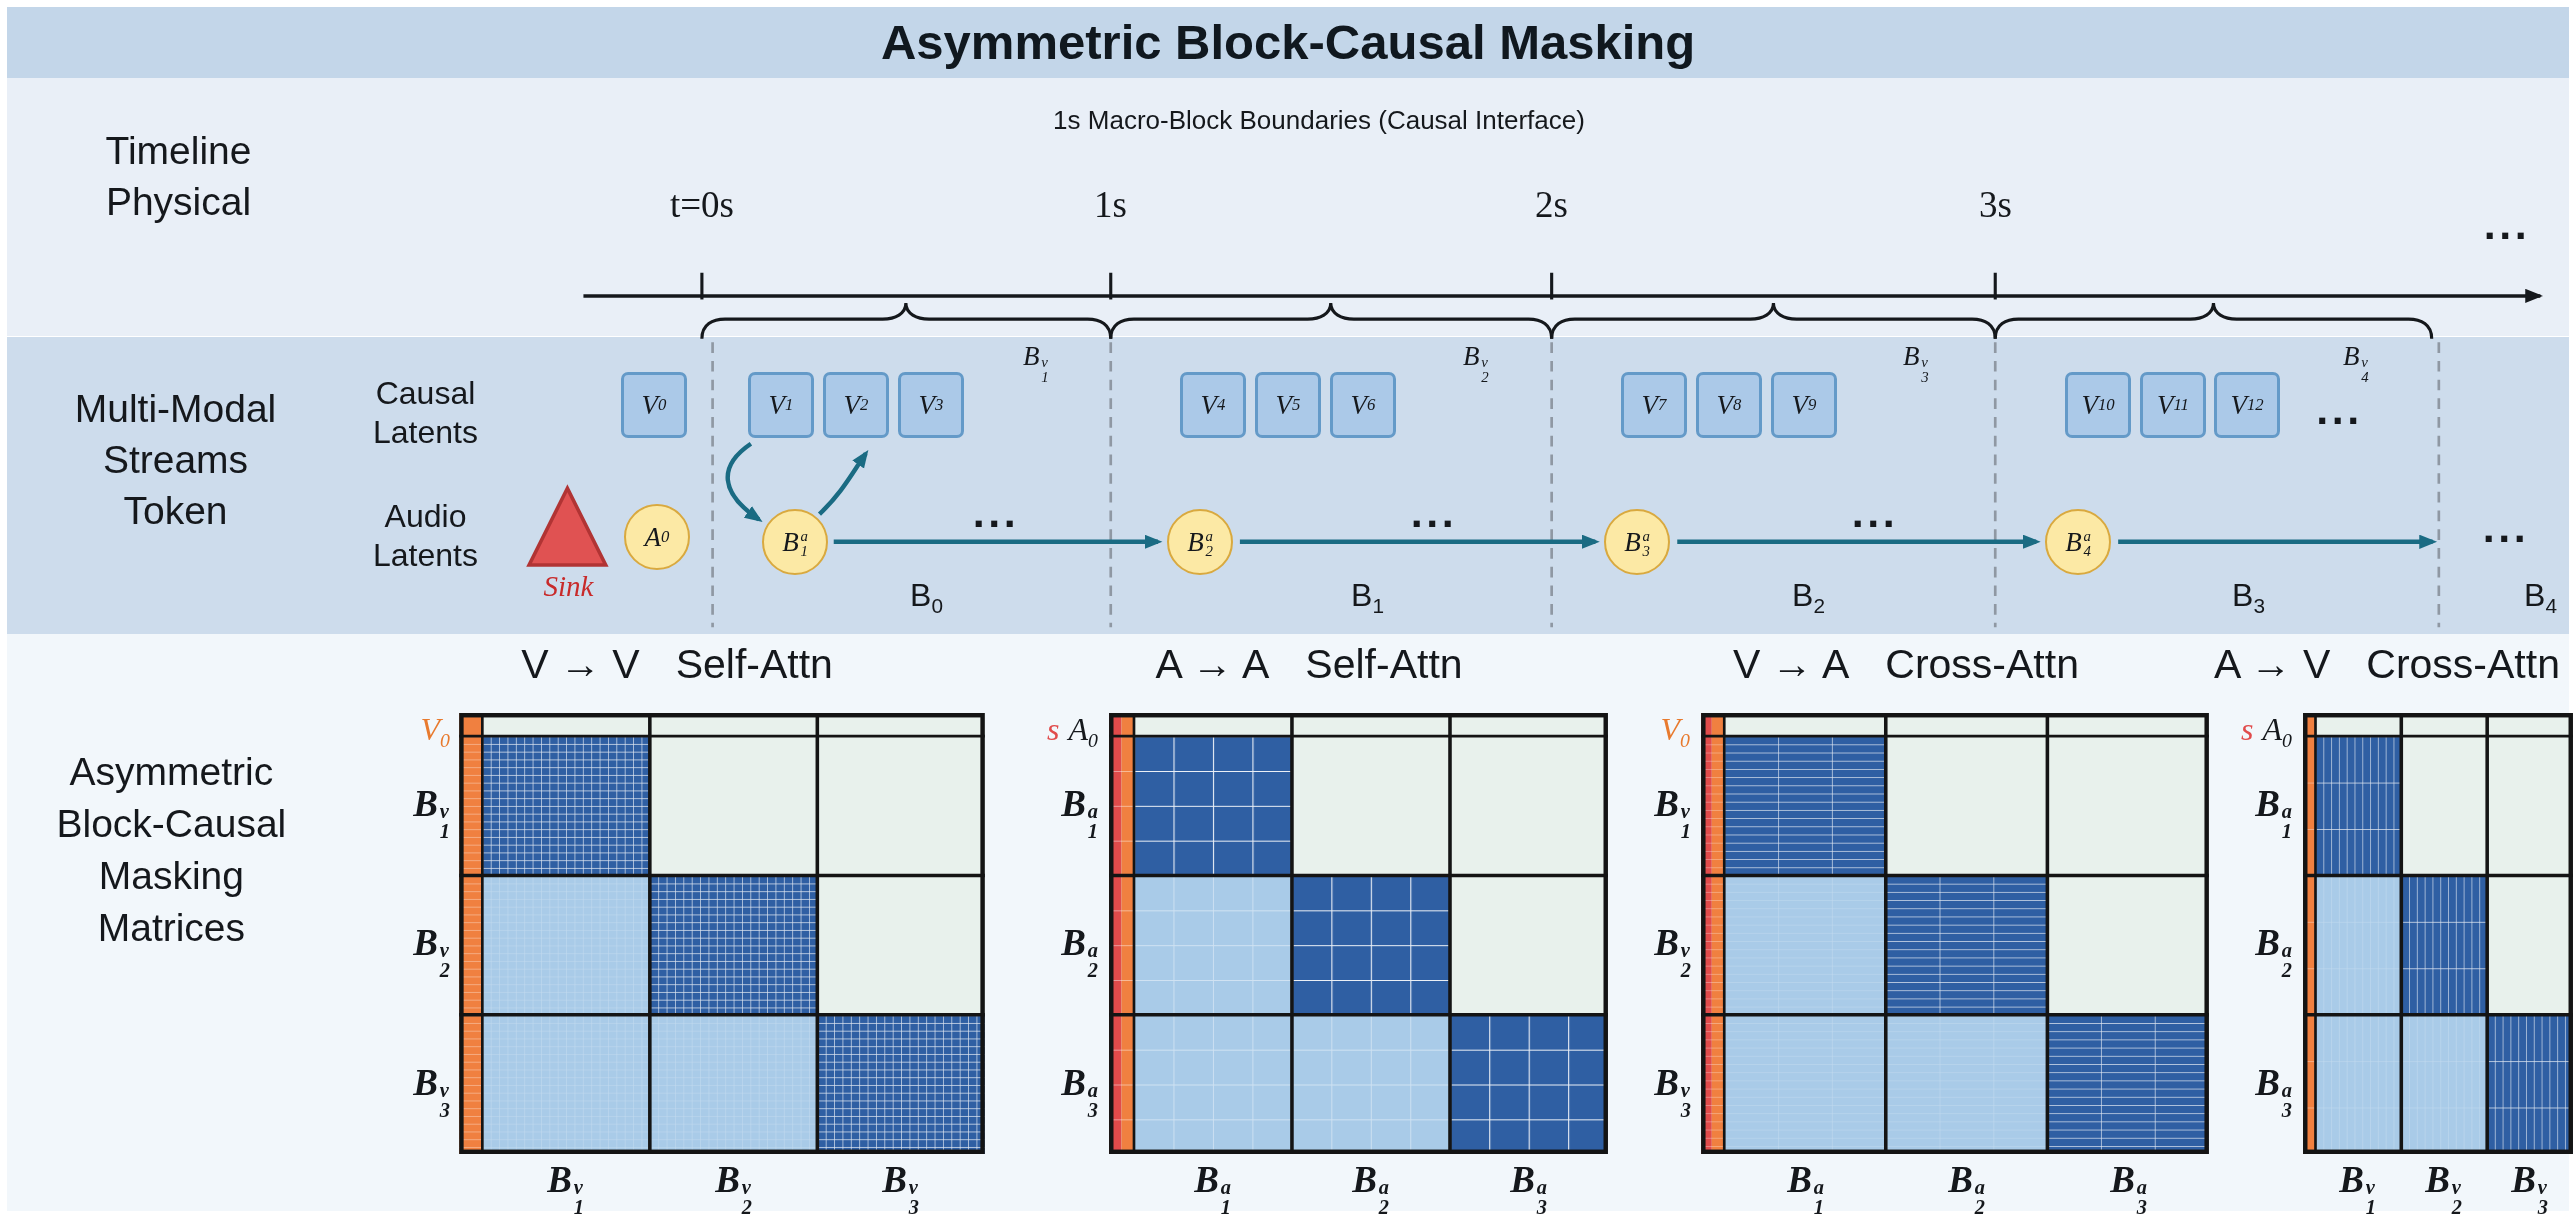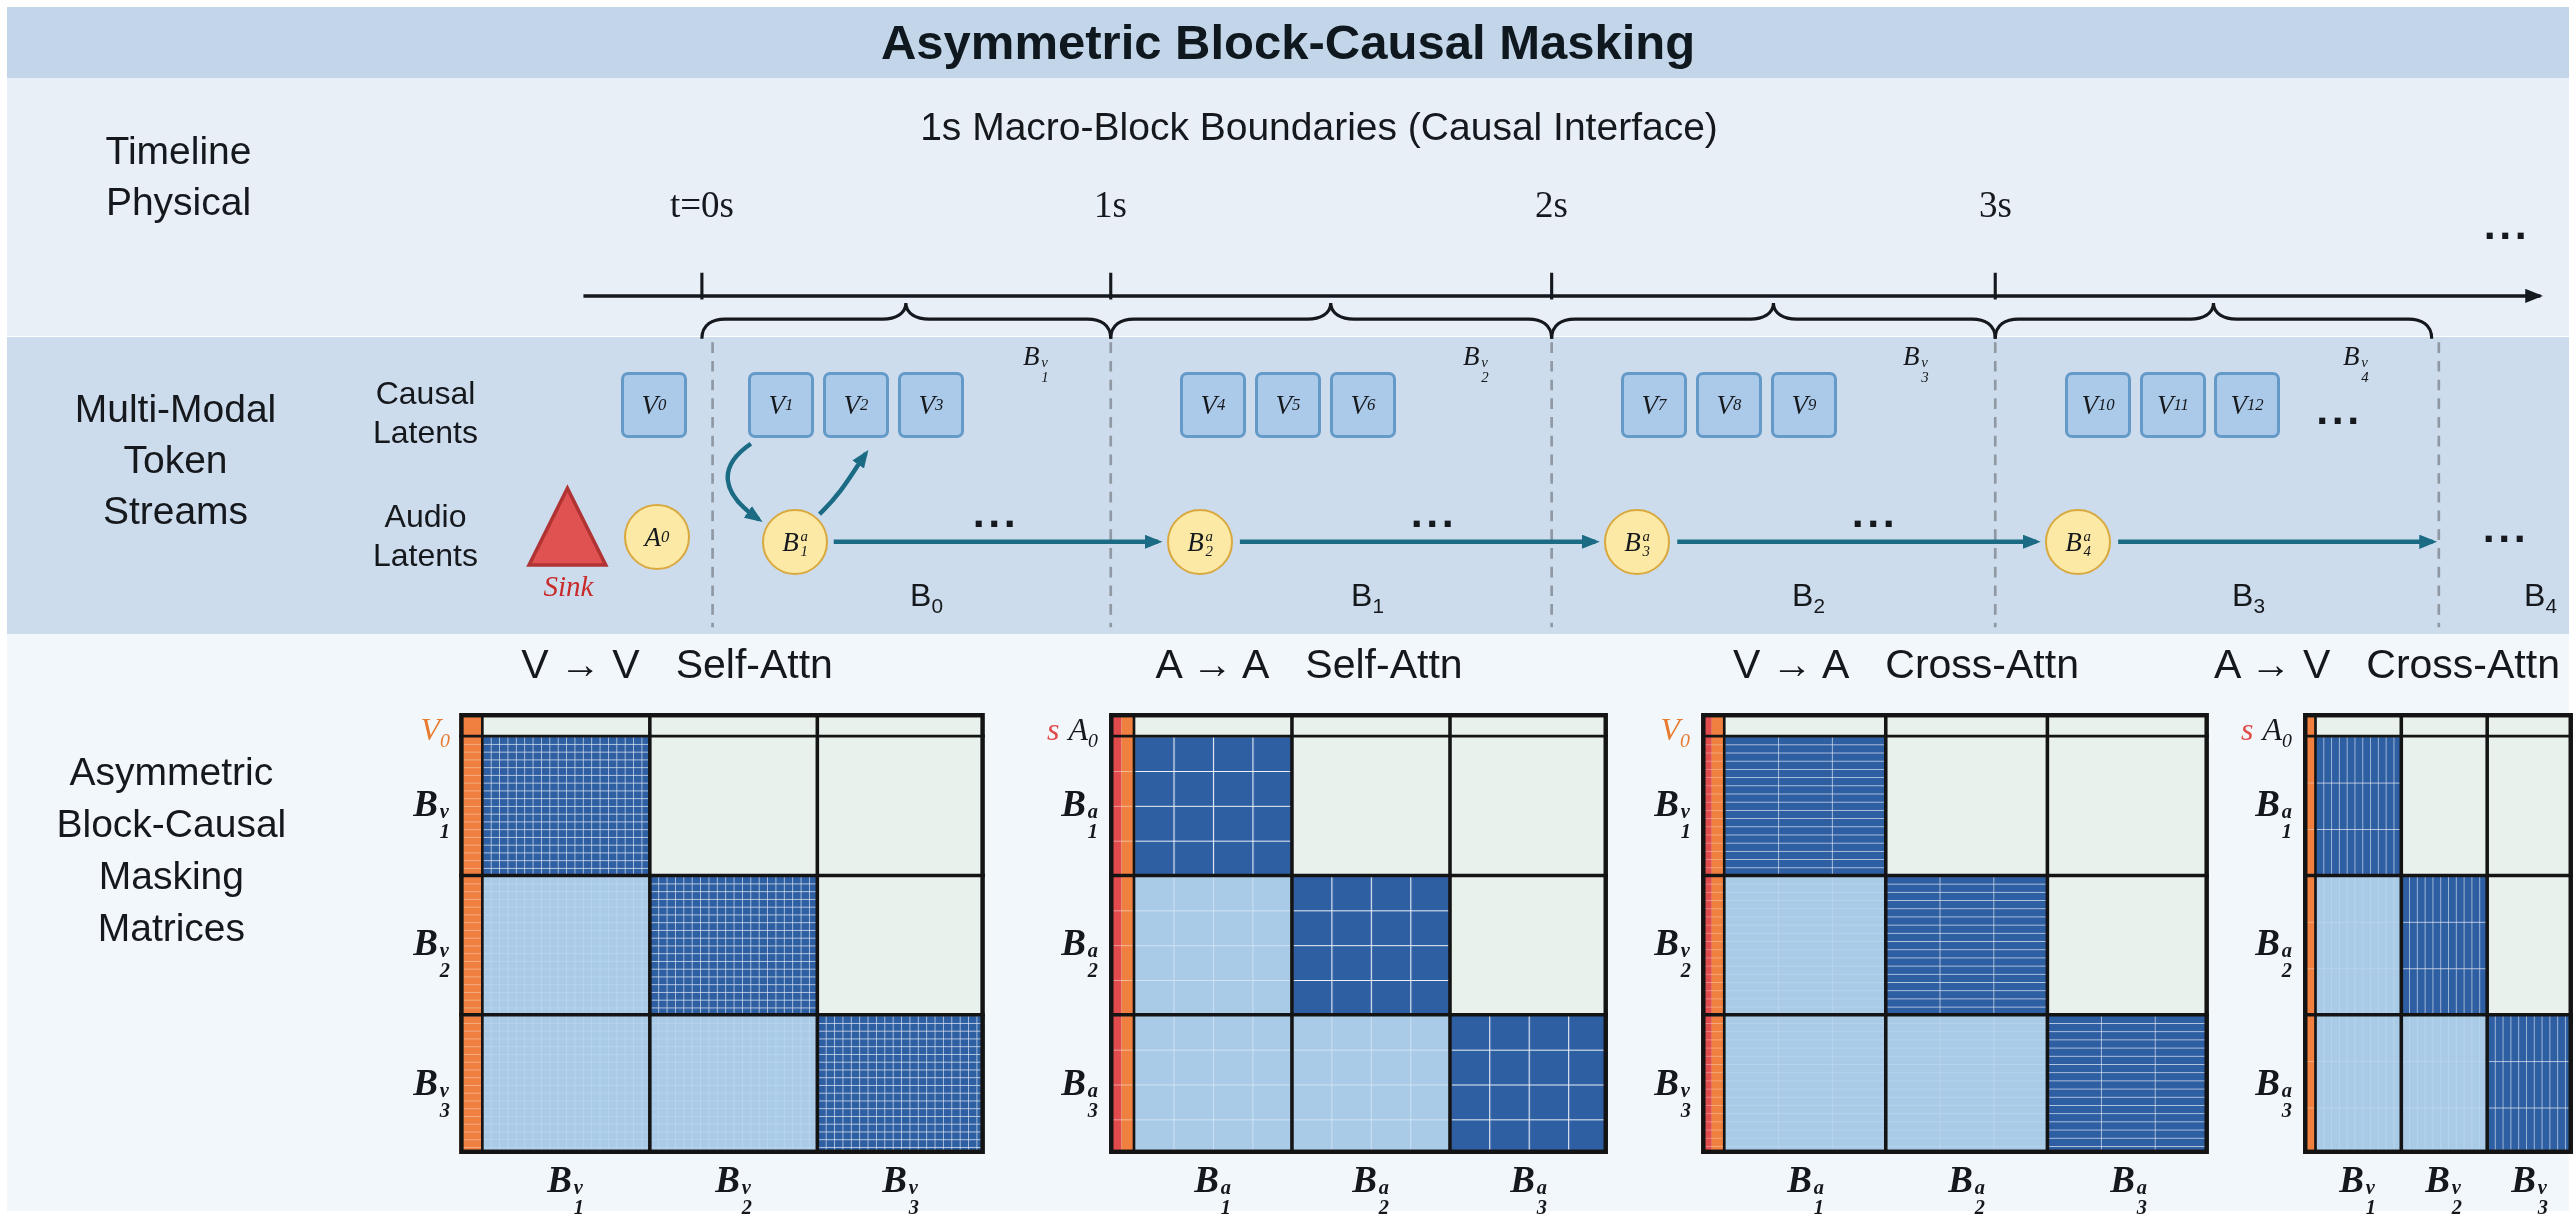--- a/index.html
+++ b/index.html
@@ -7,21 +7,21 @@
         font-family:"Liberation Sans",sans-serif;color:#15181c;}
   .abs{position:absolute;}
   
   .sec{position:absolute;left:7.1px;width:2562px;}
   .sec-title{top:7.1px;height:71px;background:#c3d6e9;}
   .sec-timeline{top:78px;height:258px;background:#e9eff7;}
   .sec-streams{top:337px;height:298px;background:#cddcec;}
   .sec-matrices{top:634px;height:577px;background:#f2f7fb;}
   .title{width:100%;text-align:center;font-size:49px;font-weight:bold;line-height:71px;color:#10181f;}
   .seclabel{text-align:center;font-size:39px;line-height:51px;color:#15181c;}
-  .hdr{ text-align:center;font-size:39px;color:#15181c;}
+  .hdr{ text-align:center;font-size:26px;color:#15181c;}
   .tick{ text-align:center;font-size:37px;color:#15181c;font-family:Liberation Serif, serif;}
   .dots{font-size:43px;font-weight:bold;letter-spacing:3.6px;color:#15181c;text-align:center;}
   
   .mb{font-family:"Liberation Serif",serif;font-style:italic;}
   .msub{font-family:"Liberation Serif",serif;font-style:italic;font-size:62%;}
   .mstack{display:inline-flex;flex-direction:column;align-items:flex-start;
           font-family:"Liberation Serif",serif;font-style:italic;
           font-size:55%;line-height:1.0;margin-left:1.8px;transform:translateY(6%);}
   
   .sq{width:66px;height:66px;box-sizing:border-box;background:#abc9e8;border:3.6px solid #649ac8;border-radius:7.1px;
@@ -107,22 +107,22 @@
   </div>
   <div class="abs hdr z2" style="left:624px;top:105px;width:1390px">1s Macro-Block Boundaries (Causal Interface)</div>
   <div class="abs tick z2" style="left:635px;top:183px;width:134px">t=0s</div>
   <div class="abs tick z2" style="left:1048px;top:183px;width:125px">1s</div>
   <div class="abs tick z2" style="left:1489px;top:183px;width:125px">2s</div>
   <div class="abs tick z2" style="left:1933px;top:183px;width:125px">3s</div>
   <div class="abs dots z2" style="left:2458px;top:200px;width:98px">...</div>
 
   <div class="abs seclabel z2" style="left:22px;top:383px;width:307px">
     <div>Multi-Modal</div>
+    <div>Streams</div>
     <div>Token</div>
-    <div>Streams</div>
   </div>
   <div class="abs vlab z2" style="left:343px;top:374px;width:165px">
     <div>Causal</div>
     <div>Latents</div>
   </div>
   <div class="abs vlab z2" style="left:343px;top:497px;width:165px">
     <div>Audio</div>
     <div>Latents</div>
   </div>
 

